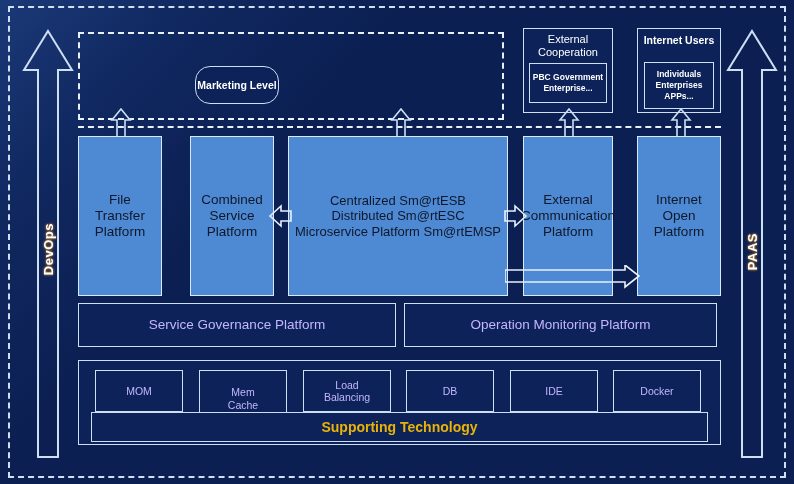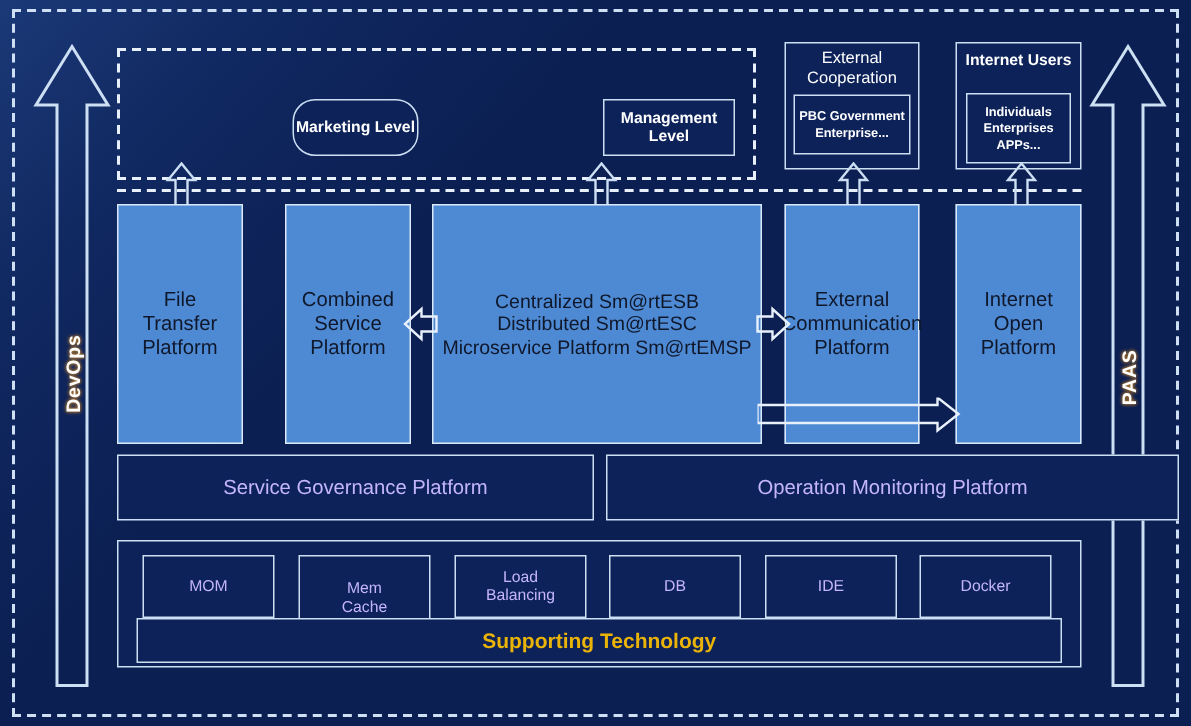--- a/index.html
+++ b/index.html
@@ -146,23 +146,20 @@
       <polygon points="26,3 50,42 36,42 36,429 16,429 16,42 2,42" fill="none" stroke="#cddff3" stroke-width="2"></polygon>
     </svg>
     <span class="side-label" style="top:205px;">PAAS</span>
   </div>
 
   <div class="dashed-group" style="left:78px; top:32px; width:426px; height:88px;"></div>
 
   <div class="box darkbox" style="left:195px; top:66px; width:84px; height:38px;border-radius:15px;">
     <span>Marketing Level</span>
   </div>
-  <div class="box darkbox" style="left:402px; top:66px; width:88px; height:38px;">
-    <span>Management Level</span>
-  </div>
 
   <div class="box darkbox" style="left:523px; top:28px; width:90px; height:85px; flex-direction:column; justify-content:flex-start; padding-top:4px;">
     <span class="multi" style="font-weight:normal; font-size:11px;">External
 Cooperation</span>
     <span class="multi" style="display:flex; align-items:center; justify-content:center;
                  border:1px solid #cddff3; width:78px; height:40px; margin-top:4px;
                  font-size:8.5px; font-weight:bold; line-height:1.25;">PBC Government
 Enterprise...</span>
   </div>
 
@@ -232,21 +229,21 @@
 
   <div class="h-connector" style="left:505px; top:265px; width:136px; height:24px;">
     <svg width="136" height="24" viewBox="0 0 136 24">
       <polygon points="0,5 120,5 120,0 134,11 120,22 120,17 0,17" fill="none" stroke="#e8f0fb" stroke-width="1.6"></polygon>
     </svg>
   </div>
 
   <div class="box darkbox-plain" style="left:78px; top:303px; width:318px; height:44px; font-size:13.5px;">
     <span>Service Governance Platform</span>
   </div>
-  <div class="box darkbox-plain" style="left:404px; top:303px; width:382px; height:44px; font-size:13.5px;">
+  <div class="box darkbox-plain" style="left:404px; top:303px; width:313px; height:44px; font-size:13.5px;">
     <span>Operation Monitoring Platform</span>
   </div>
 
   <div class="bottom-band" style="left:78px; top:360px; width:643px; height:85px;"></div>
 
   <div class="box darkbox-plain multi" style="left:95px; top:370px; width:88px; height:42px; font-size:10.5px;">MOM</div>
   <div class="box darkbox-plain multi" style="left:199px; top:370px; width:88px; height:57px; font-size:10.5px;">Mem
 Cache</div>
   <div class="box darkbox-plain multi" style="left:303px; top:370px; width:88px; height:42px; font-size:10.5px;">Load
 Balancing</div>

